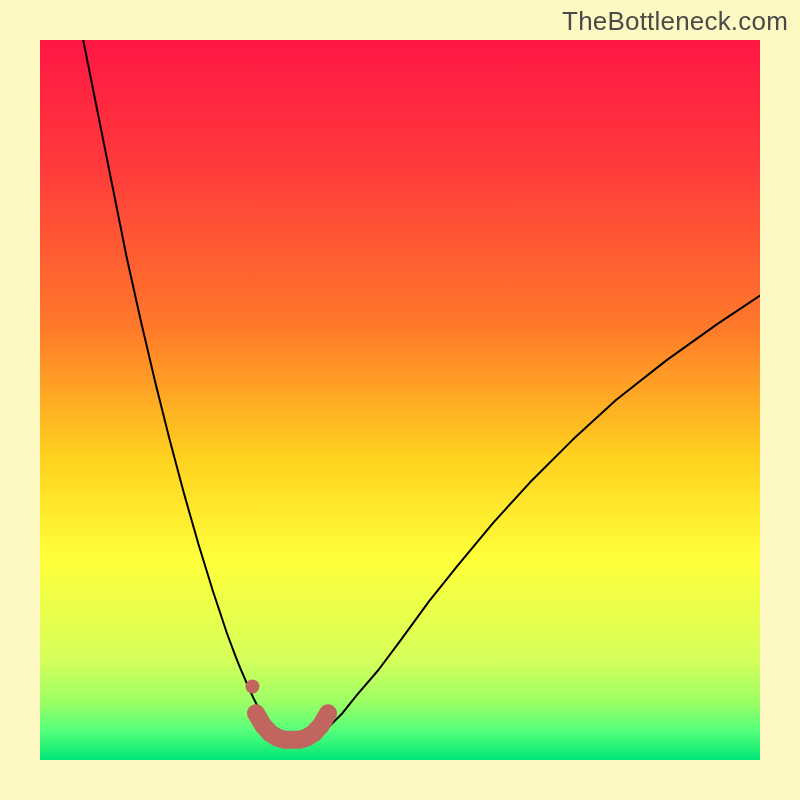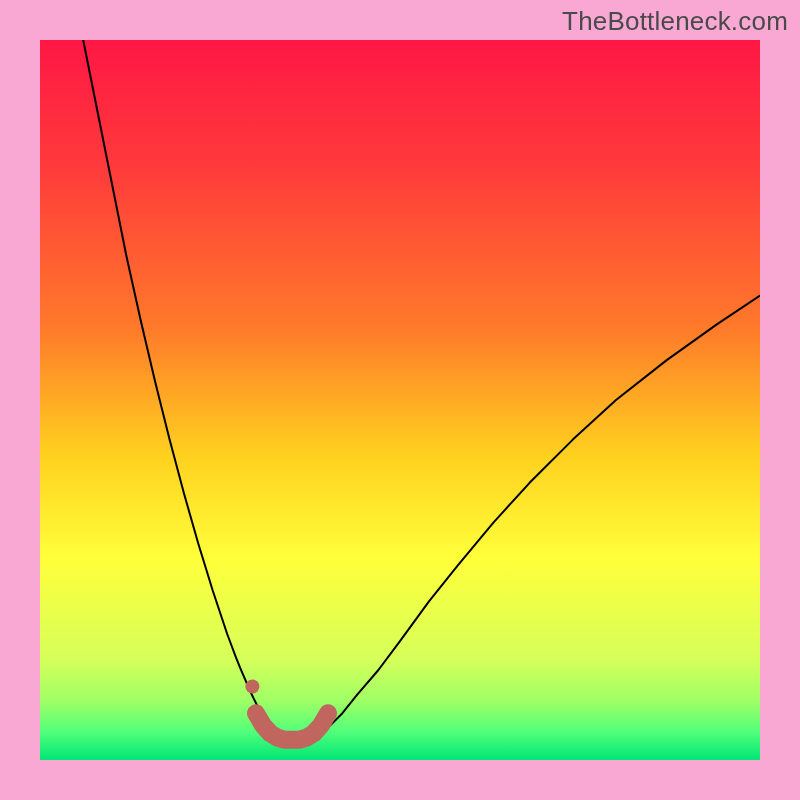--- a/index.html
+++ b/index.html
@@ -9,21 +9,21 @@
     height: 800px;
     background: #000;
     font-family: Arial, Helvetica, sans-serif;
   }
   .frame {
     position: absolute;
     left: 0;
     top: 0;
     width: 800px;
     height: 800px;
-    background: #f9a8d4;
+    background: #fef9c3;
   }
   .plot {
     position: absolute;
     left: 40px;
     top: 40px;
     width: 720px;
     height: 720px;
     overflow: hidden;
   }
   .watermark {

